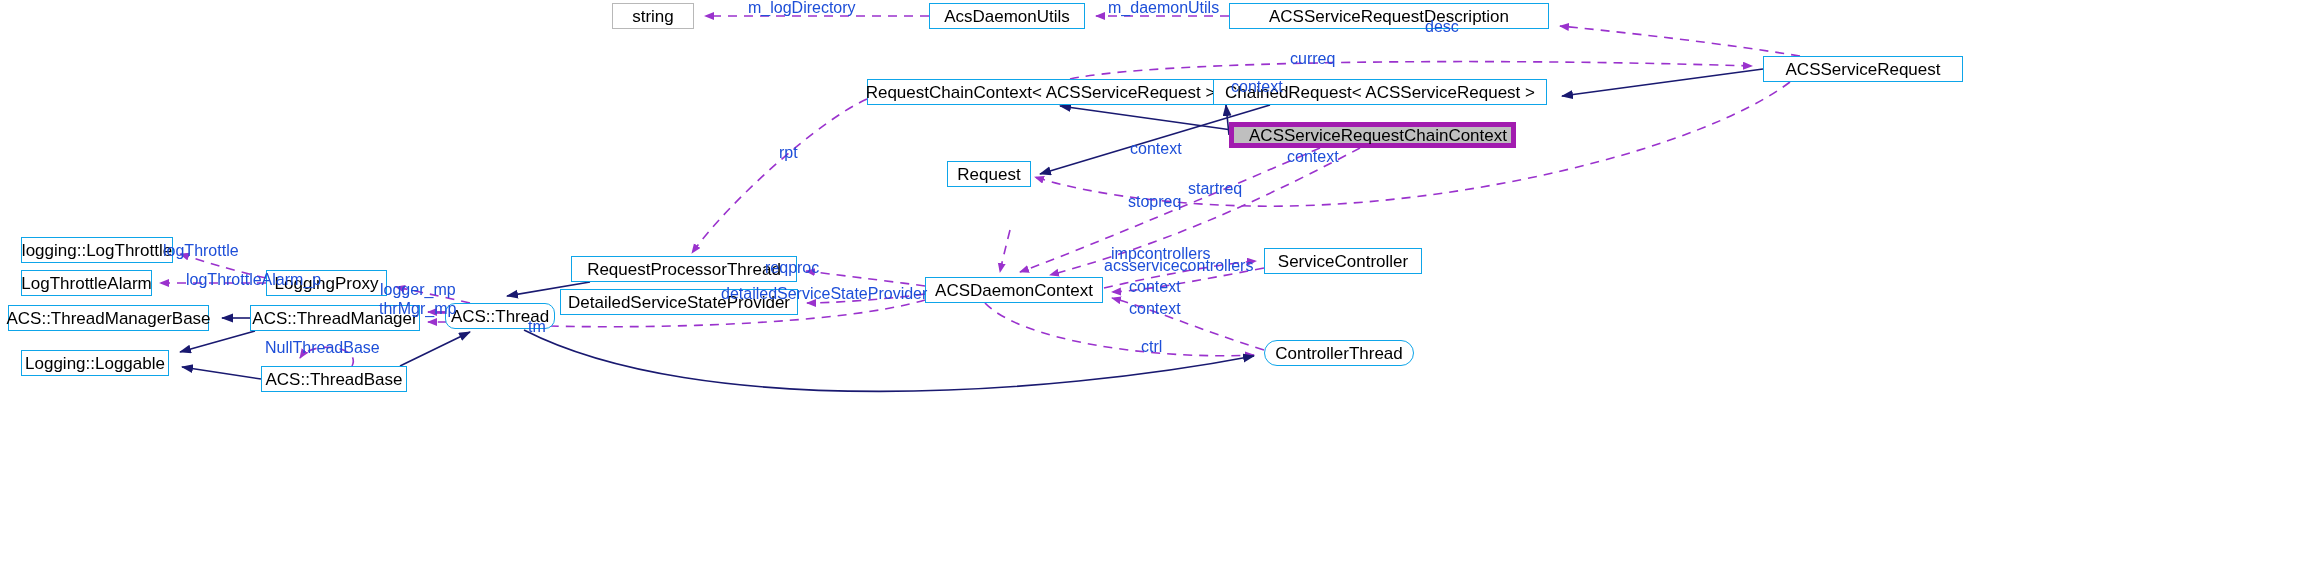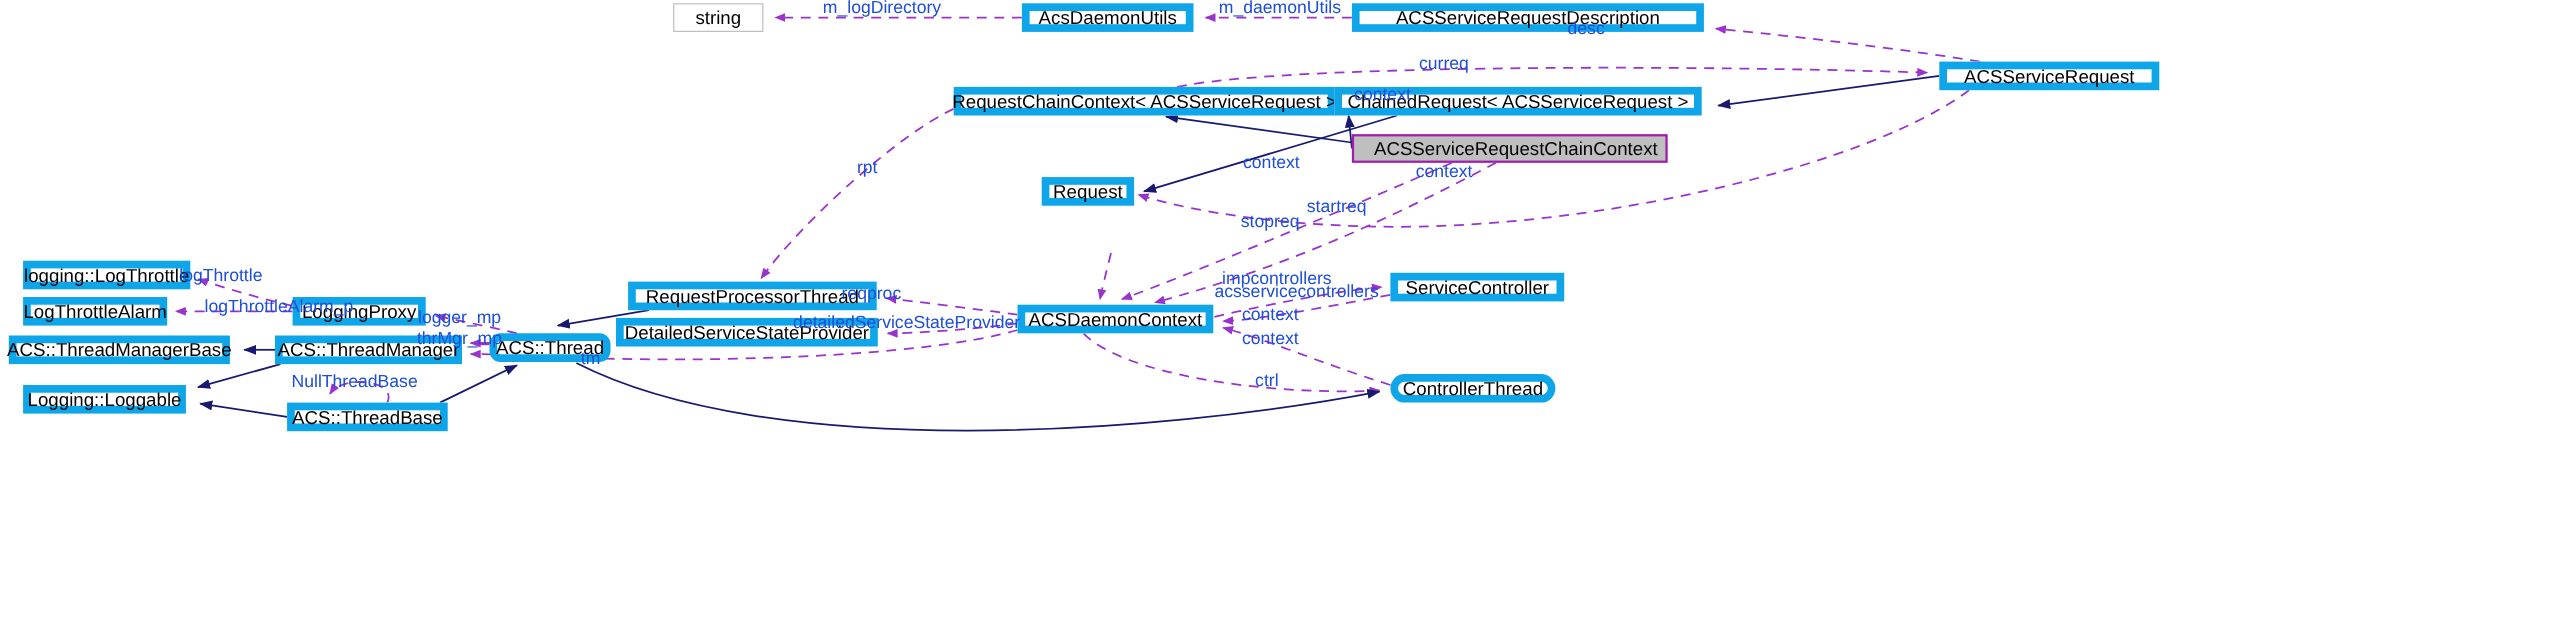--- a/index.html
+++ b/index.html
@@ -20,35 +20,35 @@
     position: absolute;
     left: 0;
     top: 0;
     width: 2323px;
     height: 579px;
     pointer-events: none;
   }
   .node {
     position: absolute;
     box-sizing: border-box;
-    border: 7px solid #0ea5e9;
+    border: 1px solid #0ea5e9;
     background: #ffffff;
     color: #000000;
     font-size: 17px;
     line-height: 1;
     display: flex;
     align-items: center;
     justify-content: center;
     white-space: nowrap;
     padding: 0 9px;
     height: 26px;
   }
   .node.highlight {
     background: #bfbfbf;
-    border: 2px solid #a21caf;
+    border: 5px solid #a21caf;
     padding-left: 20px;
   }
   .node.faint {
     border: 1px solid #b8b8b8;
     color: #000000;
   }
   .edge-label {
     position: absolute;
     font-size: 16px;
     color: #1d4ed8;

